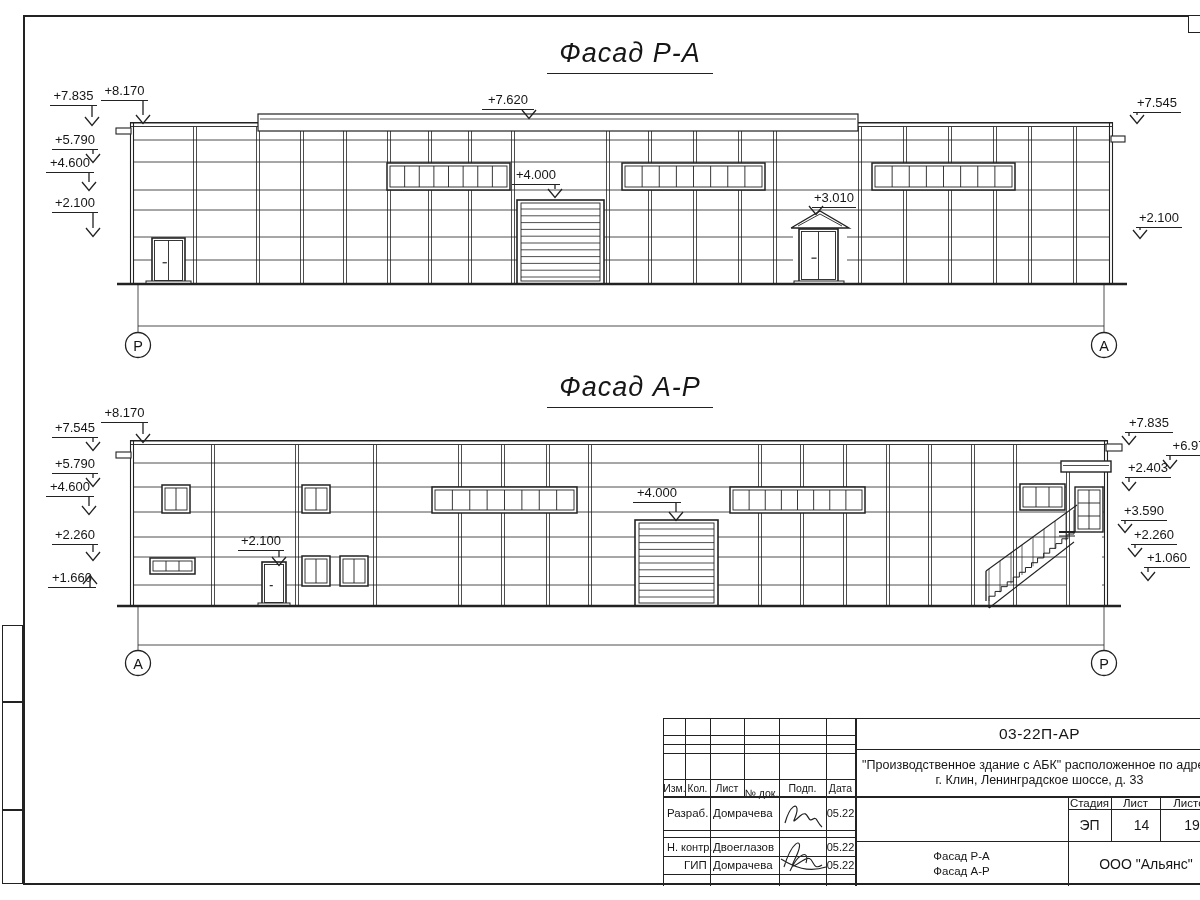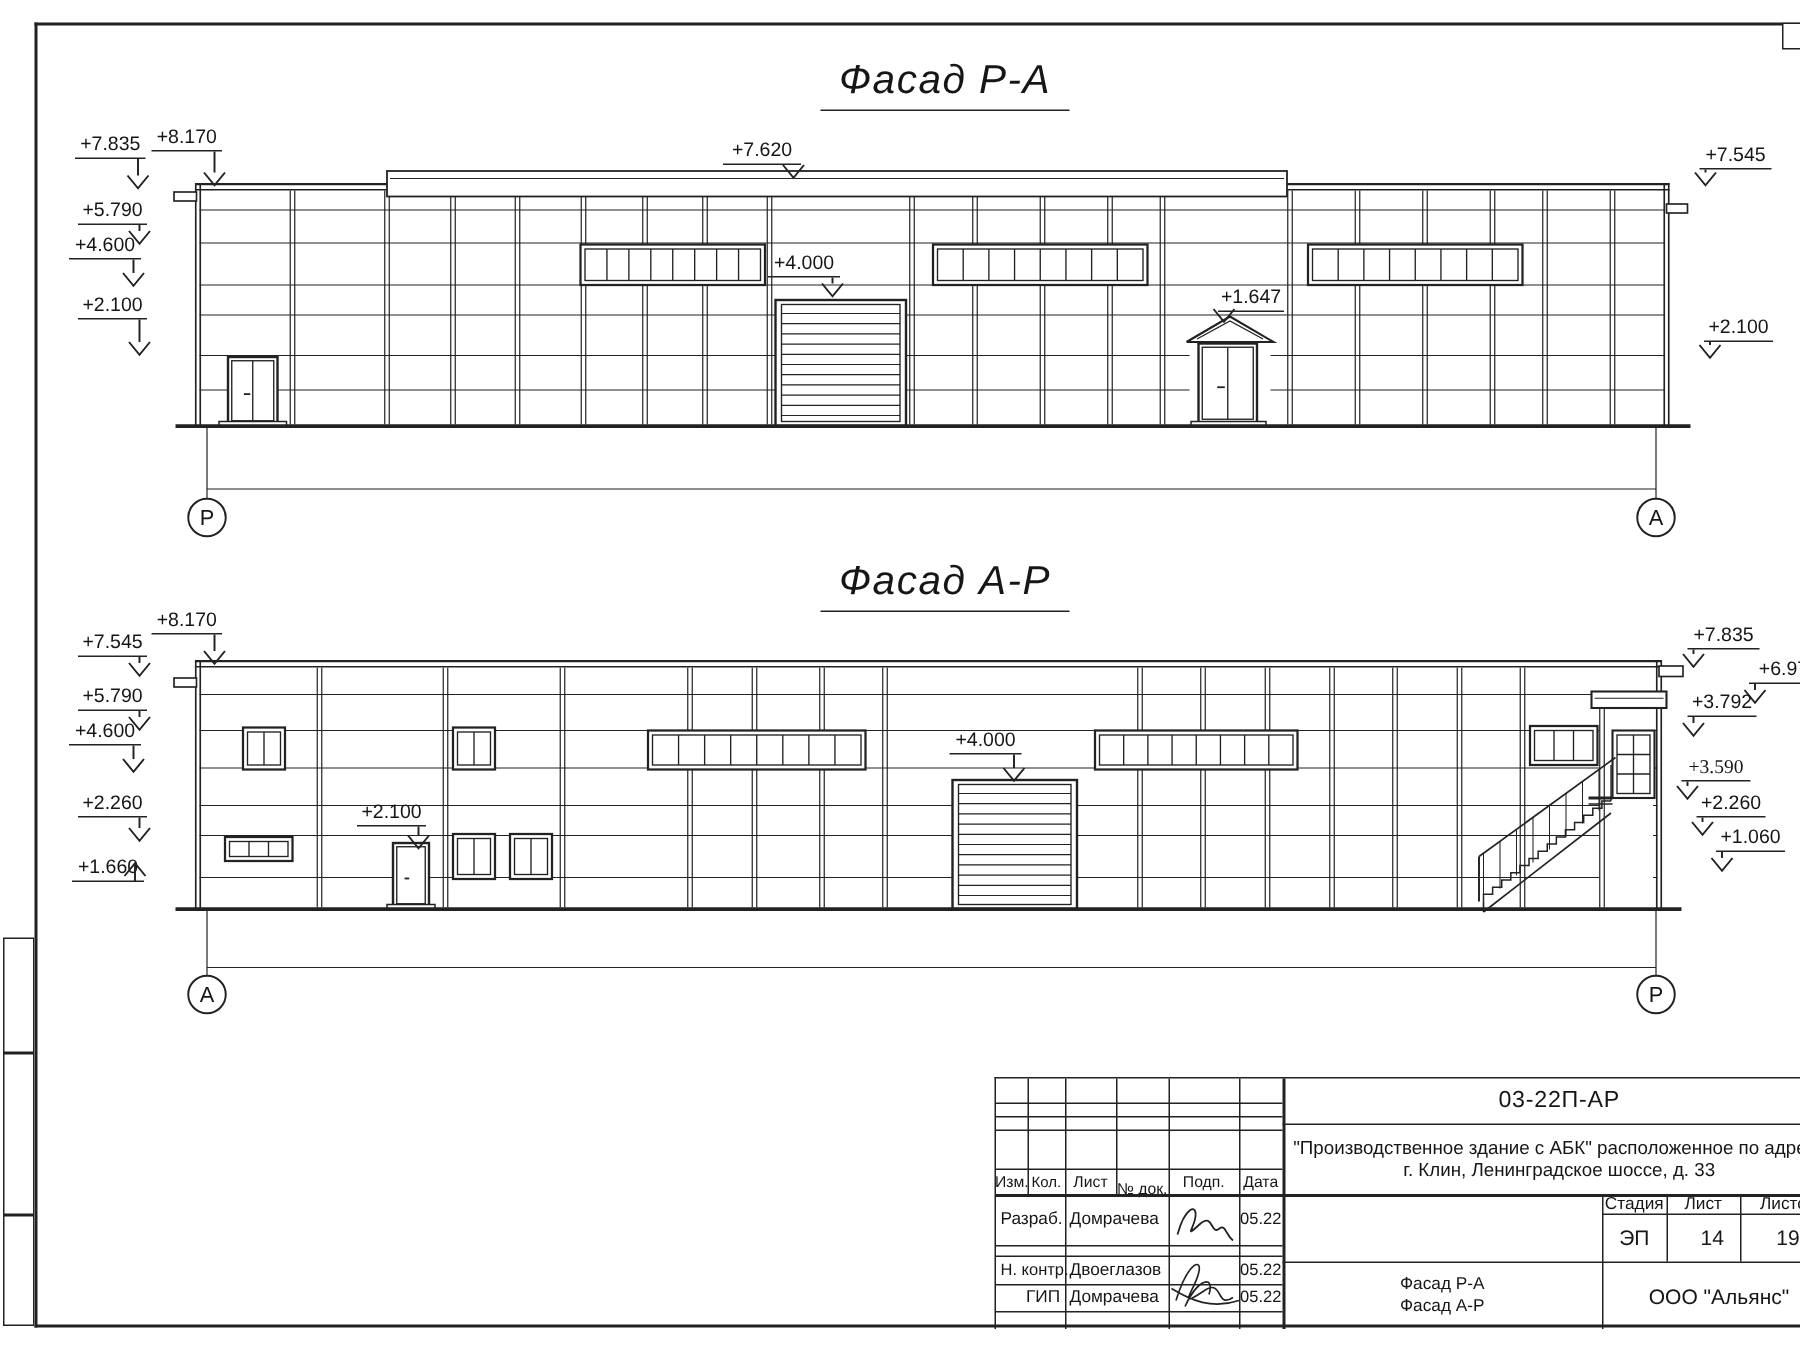--- a/index.html
+++ b/index.html
@@ -304,21 +304,21 @@
       </svg></div>
     <div class="elev" style="left: 52px; top: 196px;"><span class="lbl" style="width: 46px;">+2.100</span><svg width="16" height="26" style="left: 33px; top: 17px;">
         <path fill="none" stroke="#222222" stroke-width="1.3" d="M8,0 L8,15 M1,15 L8,23.5 L15,15"></path>
       </svg></div>
     <div class="elev" style="left: 482px; top: 93px;"><span class="lbl" style="width: 52px;">+7.620</span><svg width="16" height="11" style="left: 39px; top: 17px;">
         <path fill="none" stroke="#222222" stroke-width="1.3" d="M8,0 L8,0 M1,0 L8,8.5 L15,0"></path>
       </svg></div>
     <div class="elev" style="left: 512px; top: 168px;"><span class="lbl" style="width: 48px;">+4.000</span><svg width="16" height="15" style="left: 35px; top: 17px;">
         <path fill="none" stroke="#222222" stroke-width="1.3" d="M8,0 L8,4 M1,4 L8,12.5 L15,4"></path>
       </svg></div>
-    <div class="elev" style="left: 812px; top: 191px;"><span class="lbl" style="width: 44px;">+1.647</span><svg width="16" height="9" style="left: -4px; top: 17px;">
+    <div class="elev" style="left: 812px; top: 191px;"><span class="lbl" style="width: 44px;">+3.010</span><svg width="16" height="9" style="left: -4px; top: 17px;">
         <path fill="none" stroke="#222222" stroke-width="1.3" d="M8,0 L8,0 M1,-2 L8,6.5 L15,-2"></path>
       </svg></div>
     <div class="elev" style="left: 1133px; top: 96px;"><span class="lbl" style="width: 48px;">+7.545</span><svg width="16" height="13" style="left: -4px; top: 17px;">
         <path fill="none" stroke="#222222" stroke-width="1.3" d="M8,0 L8,2 M1,2 L8,10.5 L15,2"></path>
       </svg></div>
     <div class="elev" style="left: 1136px; top: 211px;"><span class="lbl" style="width: 46px;">+2.100</span><svg width="16" height="13" style="left: -4px; top: 17px;">
         <path fill="none" stroke="#222222" stroke-width="1.3" d="M8,0 L8,2 M1,2 L8,10.5 L15,2"></path>
       </svg></div>
     <div class="elev" style="left: 52px; top: 421px;"><span class="lbl" style="width: 46px;">+7.545</span><svg width="16" height="15" style="left: 33px; top: 17px;">
         <path fill="none" stroke="#222222" stroke-width="1.3" d="M8,0 L8,4 M1,4 L8,12.5 L15,4"></path>
@@ -343,24 +343,24 @@
       </svg></div>
     <div class="elev" style="left: 633px; top: 486px;"><span class="lbl" style="width: 48px;">+4.000</span><svg width="16" height="20" style="left: 35px; top: 17px;">
         <path fill="none" stroke="#222222" stroke-width="1.3" d="M8,0 L8,9 M1,9 L8,17.5 L15,9"></path>
       </svg></div>
     <div class="elev" style="left: 1125px; top: 416px;"><span class="lbl" style="width: 48px;">+7.835</span><svg width="16" height="14" style="left: -4px; top: 17px;">
         <path fill="none" stroke="#222222" stroke-width="1.3" d="M8,0 L8,3 M1,3 L8,11.5 L15,3"></path>
       </svg></div>
     <div class="elev" style="left: 1166px; top: 439px;"><span class="lbl" style="width: 46px;">+6.97</span><svg width="16" height="15" style="left: -4px; top: 17px;">
         <path fill="none" stroke="#222222" stroke-width="1.3" d="M8,0 L8,4 M1,4 L8,12.5 L15,4"></path>
       </svg></div>
-    <div class="elev" style="left: 1125px; top: 461px;"><span class="lbl" style="width: 46px;">+3.792</span><svg width="16" height="15" style="left: -4px; top: 17px;">
-        <path fill="none" stroke="#222222" stroke-width="1.3" d="M8,0 L8,4 M1,4 L8,12.5 L15,4"></path>
-      </svg></div>
-    <div class="elev" style="left: 1121px; top: 504px;"><span class="lbl" style="width: 46px; font-family: Liberation Serif, serif;">+3.590</span><svg width="16" height="14" style="left: -4px; top: 17px;">
+    <div class="elev" style="left: 1125px; top: 461px;"><span class="lbl" style="width: 46px;">+2.403</span><svg width="16" height="15" style="left: -4px; top: 17px;">
+        <path fill="none" stroke="#222222" stroke-width="1.3" d="M8,0 L8,4 M1,4 L8,12.5 L15,4"></path>
+      </svg></div>
+    <div class="elev" style="left: 1121px; top: 504px;"><span class="lbl" style="width: 46px;">+3.590</span><svg width="16" height="14" style="left: -4px; top: 17px;">
         <path fill="none" stroke="#222222" stroke-width="1.3" d="M8,0 L8,3 M1,3 L8,11.5 L15,3"></path>
       </svg></div>
     <div class="elev" style="left: 1131px; top: 528px;"><span class="lbl" style="width: 46px;">+2.260</span><svg width="16" height="14" style="left: -4px; top: 17px;">
         <path fill="none" stroke="#222222" stroke-width="1.3" d="M8,0 L8,3 M1,3 L8,11.5 L15,3"></path>
       </svg></div>
     <div class="elev" style="left: 1144px; top: 551px;"><span class="lbl" style="width: 46px;">+1.060</span><svg width="16" height="15" style="left: -4px; top: 17px;">
         <path fill="none" stroke="#222222" stroke-width="1.3" d="M8,0 L8,4 M1,4 L8,12.5 L15,4"></path>
       </svg></div>
   </div>
 

